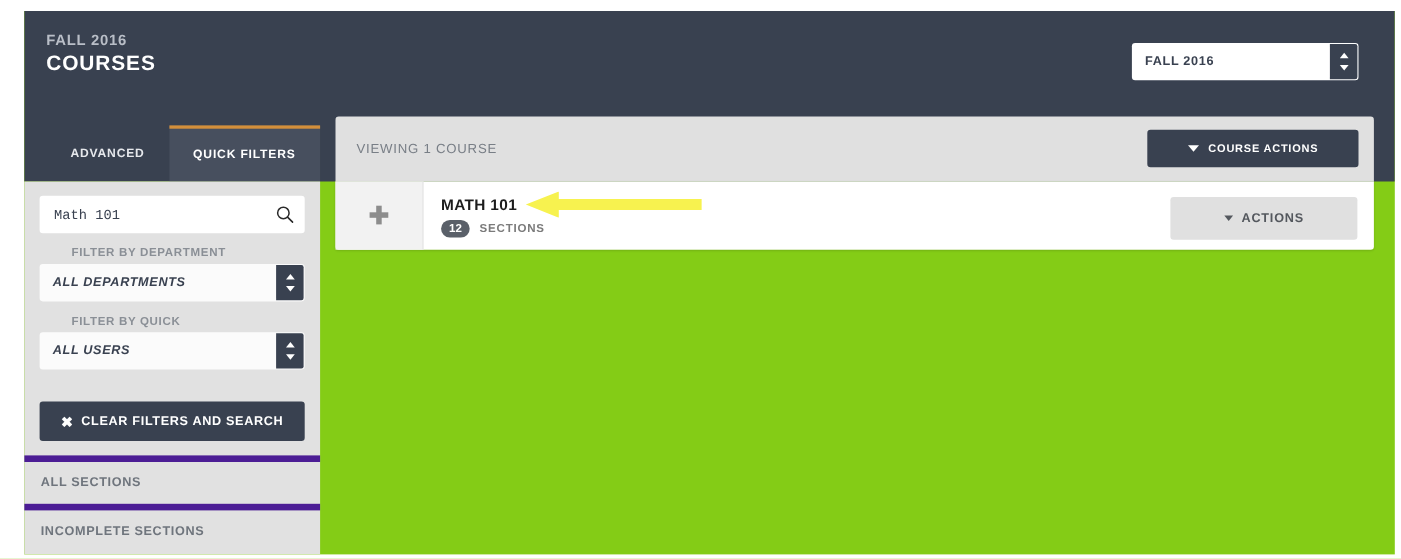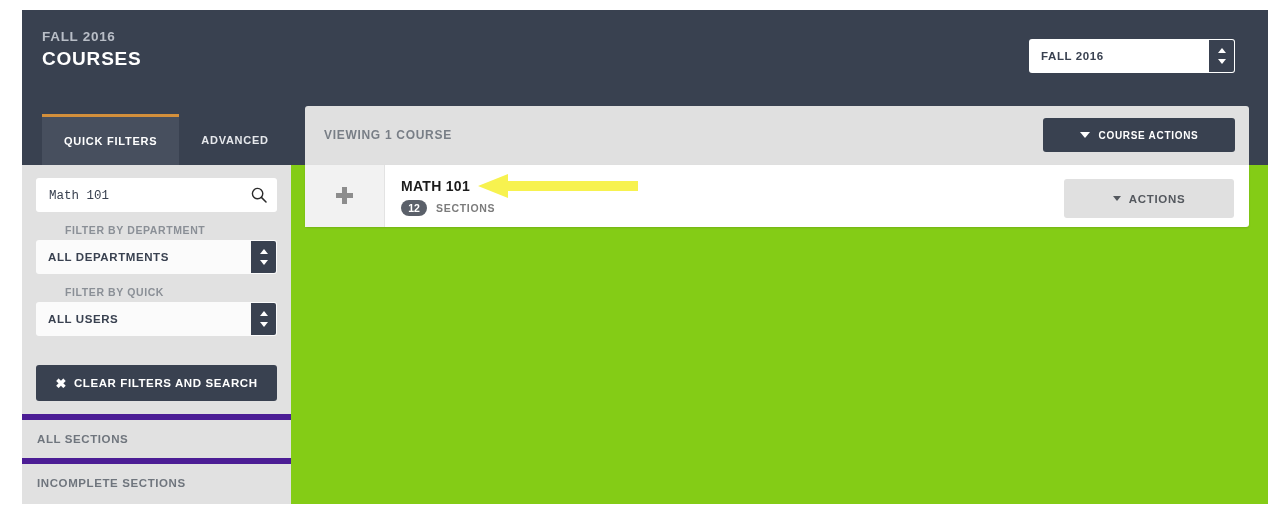--- a/index.html
+++ b/index.html
@@ -191,20 +191,21 @@
   .select .value {
     position: absolute;
     left: 12px;
     top: 0;
     height: 34px;
     line-height: 34px;
     font-size: 11.5px;
     font-weight: bold;
     letter-spacing: 0.6px;
     color: #394150;
+    font-style: italic;
   }
 
   .clear-btn {
     position: absolute;
     left: 14px;
     top: 200px;
     width: 241px;
     height: 36px;
     background: #394150;
     border-radius: 3px;
@@ -258,21 +259,21 @@
     background: #e0e0e0;
     border-radius: 3px 3px 0 0;
   }
   .viewing-text {
     position: absolute;
     left: 19px;
     top: 0;
     height: 59px;
     line-height: 59px;
     font-size: 12px;
-    font-weight: bold;
+    font-weight: normal;
     letter-spacing: 0.7px;
     color: #787e86;
   }
   .course-actions-btn {
     position: absolute;
     right: 14px;
     top: 12px;
     width: 192px;
     height: 34px;
     background: #394150;
@@ -421,25 +422,25 @@
 
     <div class="term-select">
       <div class="value">FALL 2016</div>
       <div class="stepper">
         <span class="up"></span>
         <span class="dn"></span>
       </div>
     </div>
 
     <div class="tabs">
+      <div class="tab">
+        <span>ADVANCED</span>
+      </div>
       <div class="tab active">
         <span>QUICK FILTERS</span>
-      </div>
-      <div class="tab">
-        <span>ADVANCED</span>
       </div>
     </div>
   </div>
 
   <div class="sidebar">
 
     <div class="search-box">
       <input type="text" value="Math 101" placeholder="Search" style="">
       <span class="search-icon">
         <svg width="16" height="16" viewBox="0 0 16 16">

